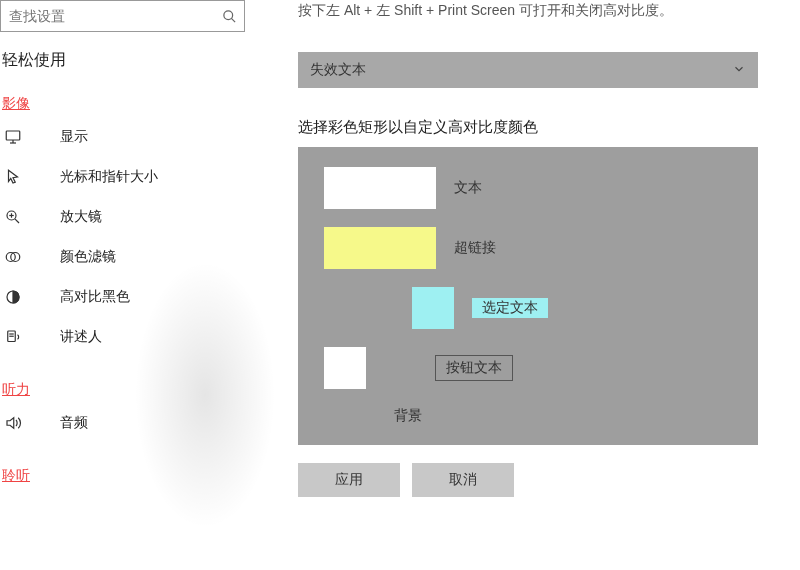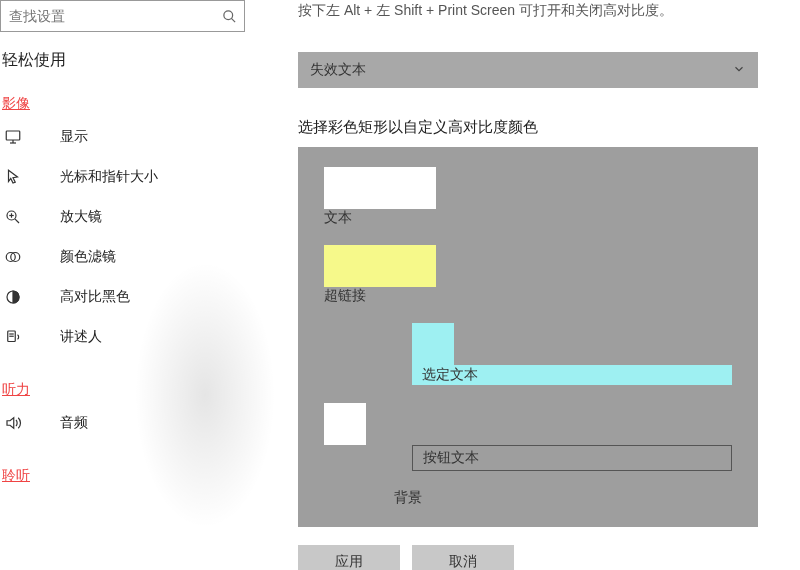--- a/index.html
+++ b/index.html
@@ -30,21 +30,21 @@
     
     .content { flex: 1; padding: 0 18px 0 20px; }
     .hint-text { font-size: 14px; color: #555; margin-top: 2px; margin-bottom: 32px; }
     .subheading { font-size: 15px; color: #222; margin-bottom: 10px; }
     
     .dropdown { width: 460px; height: 36px; background: #a8a8a8; display: flex; align-items: center; padding: 0 12px; color: #333; position: relative; cursor: pointer; margin-bottom: 30px; }
     .dropdown .chev { position: absolute; right: 12px; color: #444; }
     .dropdown .chev svg { width: 14px; height: 14px; }
     
     .color-panel { width: 460px; background: #9e9e9e; padding: 20px 26px; }
-    .color-row { display: flex; margin-bottom: 18px; flex-direction: column; }
+    .color-row { display: flex; align-items: center; margin-bottom: 18px; }
     .swatch-l { width: 112px; height: 42px; margin-right: 18px; }
     .swatch-s { width: 42px; height: 42px; margin-right: 18px; }
     .indent-1 { margin-left: 88px; }
     .indent-2 { margin-left: 70px; }
     .color-label { font-size: 14px; color: #333; }
     .color-label.boxed { border: 1px solid #555; padding: 3px 10px; }
     .color-label.highlight { background: #9ef0f2; padding: 1px 10px; }
     
     .buttons { display: flex; gap: 12px; margin-top: 18px; }
     .btn { width: 102px; height: 34px; background: #c8c8c8; border: none; font-size: 14px; color: #333; cursor: pointer; }
@@ -164,21 +164,21 @@
     <div class="color-row">
       <div class="swatch-l" style="background:#f6f98a"></div>
       <span class="color-label">超链接</span>
     </div>
     <div class="color-row indent-1">
       <div class="swatch-s" style="background:#9ef0f2"></div>
       <span class="color-label highlight">选定文本</span>
     </div>
     <div class="color-row">
       <div class="swatch-s" style="background:#ffffff"></div>
-      <span class="color-label boxed" style="margin-left:88px">按钮文本</span>
+      <span class="color-label boxed" style="margin-left:51px">按钮文本</span>
     </div>
     <div class="color-row indent-2" style="margin-bottom:0">
       <span class="color-label">背景</span>
     </div>
   </div>
 
   <div class="buttons">
     <button class="btn">应用</button>
     <button class="btn">取消</button>
   </div>

